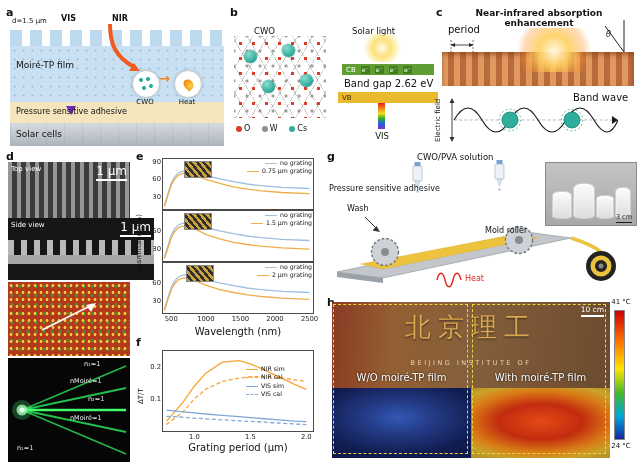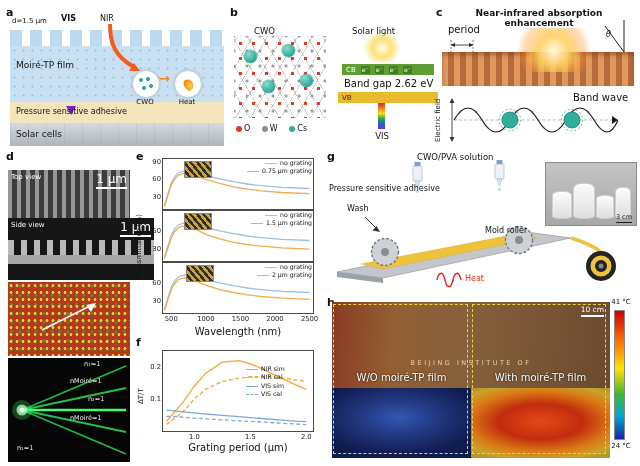--- a/index.html
+++ b/index.html
@@ -67,21 +67,21 @@
 </style>
 </head>
 <body>
 
 <div class="fig">
 
   <div class="A" style="left:6px;top:6px;width:222px;height:142px">
     <div class="plabel" style="left:0;top:0">a</div>
     <div class="A t7" style="left:6px;top:11px">d=1.5 μm</div>
     <div class="A t8" style="left:55px;top:8px;font-weight:600">VIS</div>
-    <div class="A t8" style="left:94px;top:8px;font-weight:400">NIR</div>
+    <div class="A t8" style="left:106px;top:8px;font-weight:700">NIR</div>
 
     <div class="A teethA" style="left:4px;top:24px;width:214px;height:16px"></div>
     <div class="A filmA" style="left:4px;top:40px;width:214px;height:56px"></div>
     <div class="A adhA" style="left:4px;top:96px;width:214px;height:21px"></div>
     <div class="A solA" style="left:4px;top:117px;width:214px;height:23px"></div>
 
     <svg class="A" style="left:4px;top:18px" width="214" height="92" viewBox="0 0 214 92">
       <defs>
         <linearGradient id="visg" x1="0" y1="0" x2="0" y2="1">
           <stop offset="0" stop-color="#e03020"></stop>
@@ -181,21 +181,21 @@
       <circle cx="124" cy="26" r="8" fill="#2fae9c" stroke="#17806e" stroke-width="0.8"></circle>
       <circle cx="124" cy="26" r="10.8" fill="none" stroke="#2fae9c" stroke-width="1" stroke-dasharray="1.6 2.6"></circle>
       <polygon points="164,22 164,30 170,26" fill="#1a1a1a"></polygon>
     </svg>
     <div class="A t75" style="left:138px;top:88px;background:rgba(255,255,255,.7);padding:0 1px">Band wave</div>
   </div>
 
   <div class="A" style="left:4px;top:150px;width:128px;height:314px">
     <div class="plabel" style="left:2px;top:0">d</div>
 
-    <div class="A sem1" style="left:4px;top:20px;width:122px;height:64px">
+    <div class="A sem1" style="left:4px;top:12px;width:122px;height:64px">
       <div class="semlabel" style="left:3px;top:3px">Top view</div>
       <div class="scale" style="right:3px;top:3px">1 μm</div>
     </div>
 
     <div class="A sem2" style="left:4px;top:68px;width:146px;height:62px">
       <div class="teeth"></div>
       <div class="slab"></div>
       <div class="semlabel" style="left:3px;top:3px">Side view</div>
       <div class="scale" style="right:3px;top:3px">1 μm</div>
     </div>
@@ -378,20 +378,21 @@
       <div class="cyl" style="left:69px;bottom:6px;width:14px;height:30px"></div>
       <div class="scaleDark" style="right:4px;bottom:2px">3 cm</div>
     </div>
   </div>
 
   <div class="A" style="left:325px;top:296px;width:315px;height:170px">
     <div class="plabel" style="left:2px;top:0">h</div>
 
     <div class="A" style="left:7px;top:6px;width:278px;height:156px">
       <div class="photoH" style="left:0;top:0;width:278px;height:86px">
+        <div class="signCN">北京理工</div>
         <div class="signEN">BEIJING INSTITUTE OF</div>
         <div class="scale" style="right:6px;top:4px;font-size:7.5px">10 cm</div>
       </div>
       <div class="thermL" style="left:0;top:86px;width:139px;height:70px"></div>
       <div class="thermR" style="left:139px;top:86px;width:139px;height:70px"></div>
       <div class="dashbox" style="left:1px;top:2px;width:133px;height:148px"></div>
       <div class="dashbox" style="left:140px;top:2px;width:132px;height:148px"></div>
       <div class="A w t75 ctr" style="left:0;top:70px;width:139px;z-index:5;text-shadow:0 0 2px #000">W/O moiré-TP film</div>
       <div class="A w t75 ctr" style="left:139px;top:70px;width:139px;z-index:5;text-shadow:0 0 2px #000">With moiré-TP film</div>
     </div>

